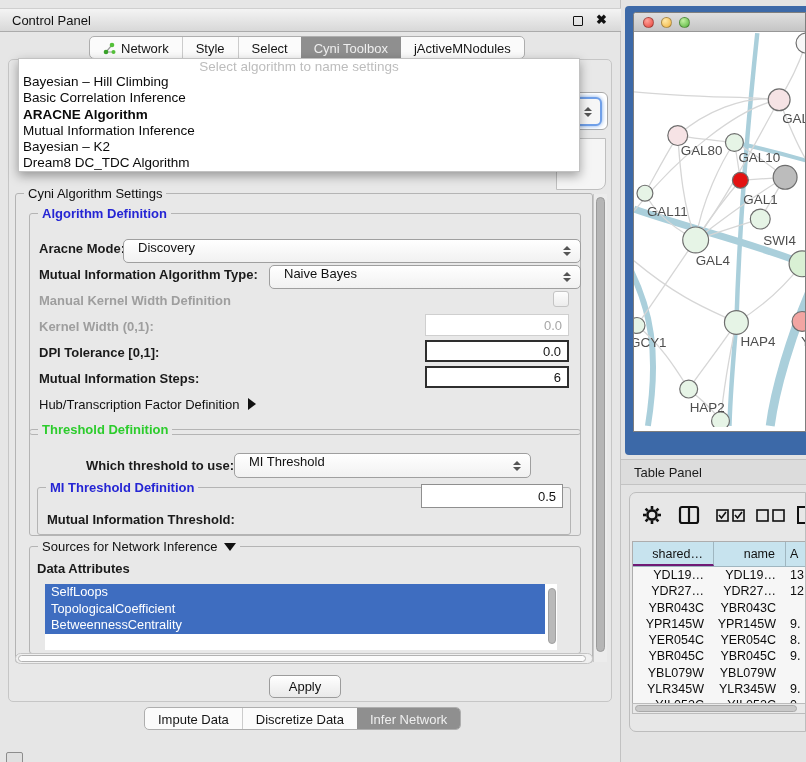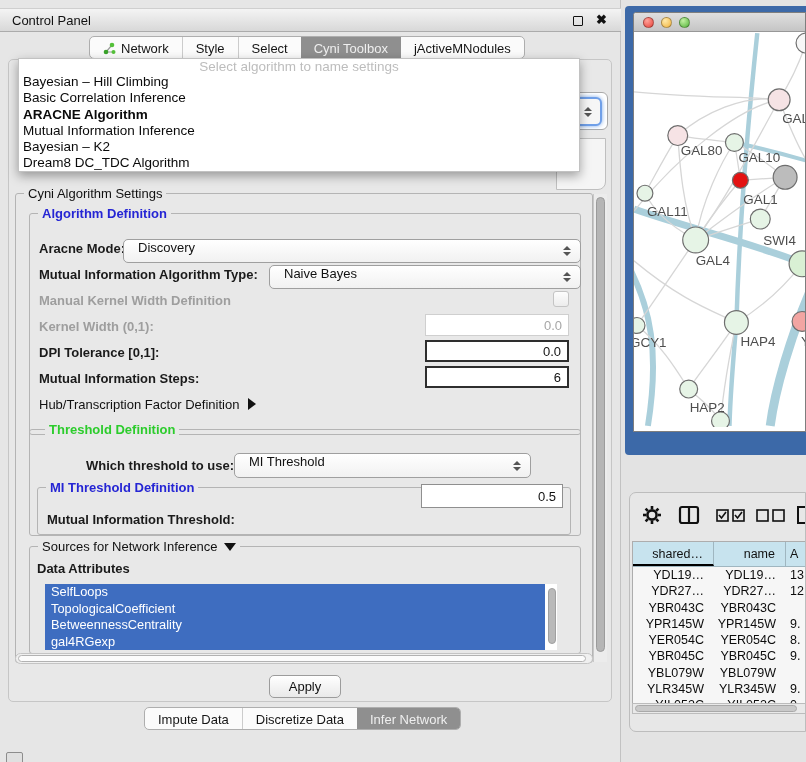--- a/index.html
+++ b/index.html
@@ -29,21 +29,21 @@
   .tab .ticon { margin-right:5px; display:inline-flex; }
 
   #cp-body { position:absolute; left:8px; top:59px; width:604px; height:643px; background:#e8e8e8;
              border:1px solid #c6c6c6; border-radius:5px; }
 
   
   .grp { position:absolute; border:1px solid #b4b4b4; border-radius:3px; }
   .grp-title { position:absolute; top:-8px; left:8px; background:#e8e8e8; padding:0 4px;
                font-size:13px; color:#111; white-space:nowrap; }
   .grp-title.blue { color:#2525d4; font-weight:bold; }
-  .grp-title.green { color:#2ccc2c; font-weight:bold;margin-left:7px; }
+  .grp-title.green { color:#2ccc2c; font-weight:bold; }
 
   .flabel { position:absolute; font-size:13px; font-weight:bold; color:#1a1a1a; white-space:nowrap; }
   .flabel.disabled { color:#9e9e9e; }
 
   .combo { position:absolute; background:linear-gradient(#ffffff,#f1f1f1); border:1px solid #9f9f9f;
            border-radius:5px; font-size:13px; color:#111; display:flex; align-items:flex-start;
            padding-left:14px; }
   .combo .arrows { position:absolute; right:9px; top:50%; transform:translateY(-50%);
                    display:flex; flex-direction:column; gap:2px; }
   .arr-up { width:0; height:0; border-left:4px solid transparent; border-right:4px solid transparent;
@@ -128,21 +128,21 @@
   #tp-outer { position:absolute; left:629px; top:492px; width:177px; height:240px; background:#e7e7e7;
               border:1px solid #bdbdbd; border-radius:7px 0 0 7px; overflow:hidden; }
   #tp-toolbar { position:absolute; left:0; top:8px; width:177px; height:34px; }
   .tp-icon { position:absolute; top:4px; }
 
   #tp-table { position:absolute; left:2px; top:48px; width:175px; height:162px; background:#f6f6f6;
               border:1px solid #adadad; border-bottom:none; overflow:hidden; }
   #tp-header { display:flex; height:25px; background:#c7e3ee; border-bottom:1px solid #9fb6c0; }
   .th { font-size:12.5px; color:#111; line-height:24px; border-right:1px solid #9fb6c0;
         text-align:right; padding-right:10px; position:relative; }
-  .th.sorted { border-bottom:2px solid #000000; }
+  .th.sorted { border-bottom:2px solid #701a75; }
   .c1 { width:81px; } .c2 { width:72px; } .c3 { flex:1; text-align:left; padding-left:4px; padding-right:0; }
   .tr { display:flex; height:16.3px; }
   .td { font-size:12.5px; color:#0c0c0c; line-height:16.3px; text-align:right; padding-right:10px;
         white-space:nowrap; overflow:hidden; }
   .td.c3 { text-align:left; padding-left:4px; padding-right:0; }
   .tr.cut { height:6px; overflow:hidden; }
   #tp-hscroll { position:absolute; left:2px; top:210px; width:175px; height:11px; background:#e9e9e9;
                 border:1px solid #bcbcbc; }
   #tp-hthumb { position:absolute; left:2px; top:1px; width:162px; height:7px; background:#c9c9c9;
                border:1px solid #a9a9a9; border-radius:4px; }
@@ -252,21 +252,20 @@
 
       <div class="grp" style="left:20px; top:486px; width:552px; height:108px;">
         <span class="grp-title"><span>Sources for Network Inference</span><span class="tri-down"></span></span>
       </div>
       <span class="flabel" style="left:28px; top:501px;">Data Attributes</span>
 
       <div id="attr-list">
         <div class="attr-item">SelfLoops</div>
         <div class="attr-item">TopologicalCoefficient</div>
         <div class="attr-item">BetweennessCentrality</div>
-        <div class="attr-item">gal4RGexp</div>
         <div id="attr-vthumb"></div>
       </div>
 
       <div id="settings-vscroll">
         <div id="settings-vthumb"></div>
       </div>
       <div id="settings-hscroll">
         <div id="settings-hthumb"></div>
       </div>
 
@@ -374,20 +373,23 @@
             <text x="130" y="213" class="node-label">SWI4</text>
             <text x="-4" y="316" class="node-label">GCY1</text>
             <text x="107" y="315" class="node-label">HAP4</text>
             <text x="168" y="315" class="node-label">Y</text>
             <text x="56" y="381" class="node-label">HAP2</text>
           </svg>
       </div>
     </div>
   </div>
 
+  <div id="tp-bar">
+    <span id="tp-title">Table Panel</span>
+  </div>
 
   <div id="tp-outer">
     <div id="tp-toolbar">
       <svg class="tp-icon" style="left:12px;" width="20" height="20" viewBox="0 0 20 20">
         <g stroke="#111" stroke-width="2.6" fill="none">
           <circle cx="10" cy="10" r="4.6"></circle>
           <line x1="10" y1="1" x2="10" y2="4"></line>
             <line x1="10" y1="16" x2="10" y2="19"></line>
           <line x1="1" y1="10" x2="4" y2="10"></line>
             <line x1="16" y1="10" x2="19" y2="10"></line>

